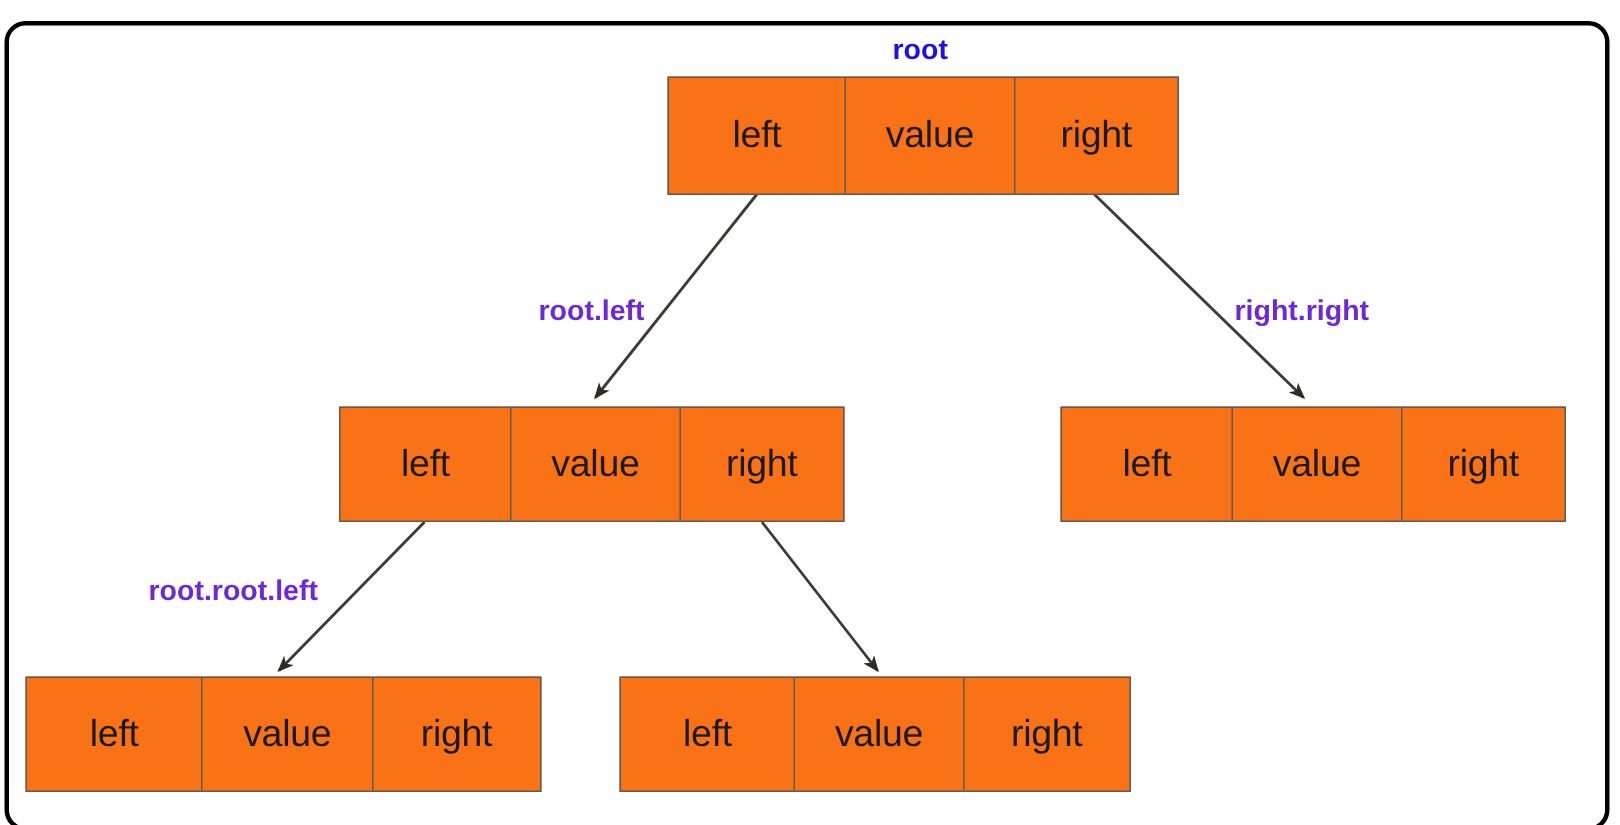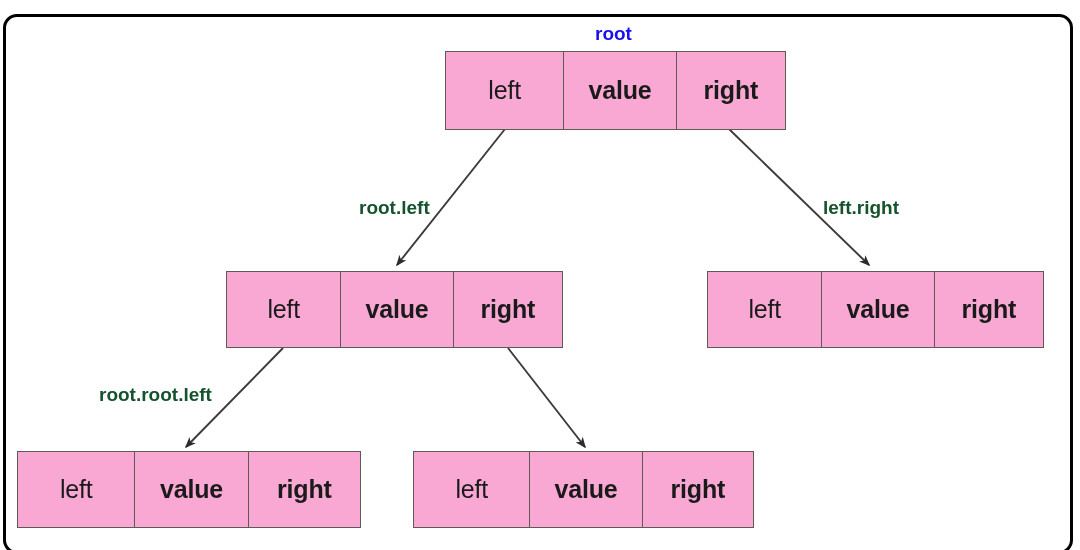--- a/index.html
+++ b/index.html
@@ -25,42 +25,41 @@
     border: 3px solid #000000;
     border-radius: 14px;
     box-sizing: border-box;
     pointer-events: none;
   }
   
   .node {
     position: absolute;
     display: flex;
     box-sizing: border-box;
-    background: #f9a8d4;
+    background: #f97316;
     border: 1.6px solid #5f5a55;
   }
   .cell {
     display: flex;
     align-items: center;
     justify-content: center;
     box-sizing: border-box;
     color: #1a1a1a;
     font-size: 25px;
     font-family: "Liberation Sans", sans-serif;
     letter-spacing: -0.2px;
     white-space: nowrap;
   }
   .cell + .cell {
     border-left: 1.6px solid #5f5a55;
-    font-weight: bold;
   }
   
   .edge-label {
     position: absolute;
-    color: #14532d;
+    color: #6d28d9;
     font-size: 19px;
     font-weight: bold;
     font-family: "Liberation Sans", sans-serif;
     white-space: nowrap;
   }
   .node-title {
     position: absolute;
     color: #1a0ff0;
     font-size: 19px;
     font-weight: bold;
@@ -96,21 +95,21 @@
 
     <line x1="283" y1="337" x2="186" y2="436" stroke="#3d3a37" stroke-width="1.9" marker-end="url(#arrowhead)"></line>
 
     <line x1="508" y1="337" x2="585" y2="436" stroke="#3d3a37" stroke-width="1.9" marker-end="url(#arrowhead)"></line>
   </svg>
 
   <div class="node-title" style="left:595px; top:12px;">root</div>
 
   <div class="edge-label" style="left:359px; top:186px;">root.left</div>
 
-  <div class="edge-label" style="left:823px; top:186px;">left.right</div>
+  <div class="edge-label" style="left:823px; top:186px;">right.right</div>
 
   <div class="edge-label" style="left:99px; top:373px;">root.root.left</div>
 
 
   <div class="node" style="left:445px; top:40px; width:341px; height:79px;">
     <div class="cell" style="width:118px;">left</div>
     <div class="cell" style="width:113px;">value</div>
     <div class="cell" style="width:110px;">right</div>
   </div>
 

